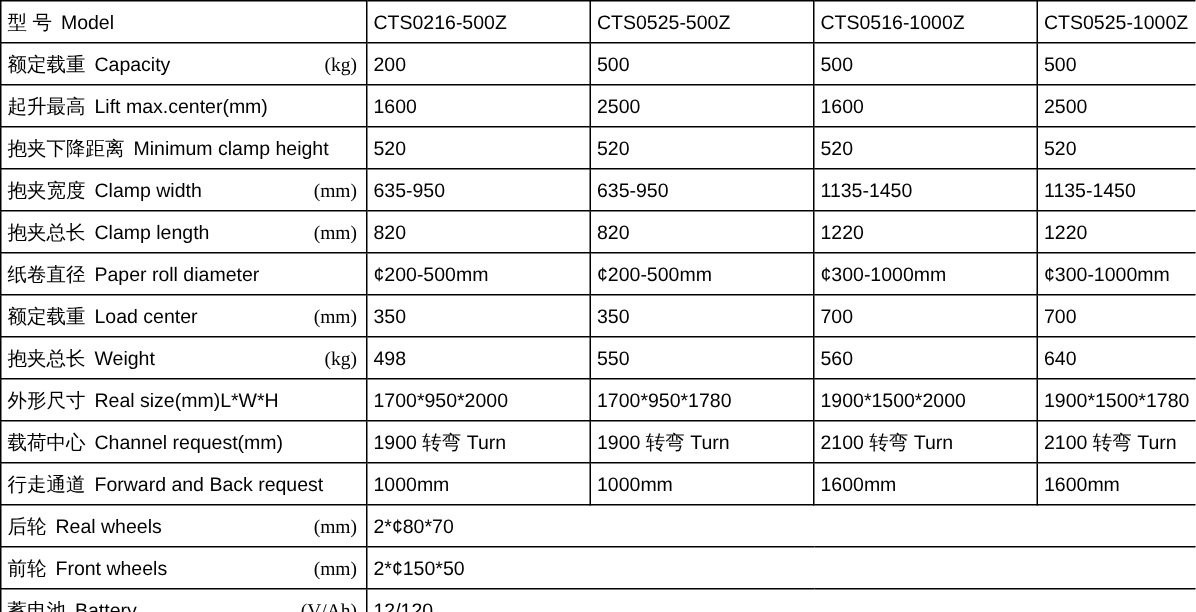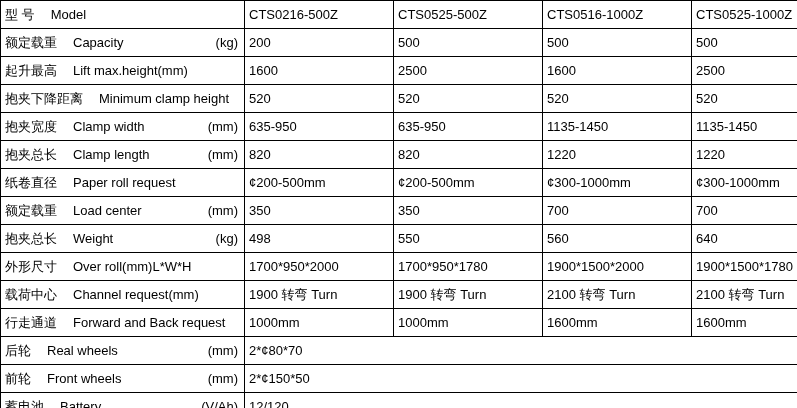--- a/index.html
+++ b/index.html
@@ -34,27 +34,28 @@
   .label-inner {
     display: flex;
     align-items: baseline;
     width: 100%;
     justify-content: flex-end;
   }
   .label-cn {
     letter-spacing: 0px;
   }
   .label-en {
-    margin-left: 16px;
+    margin-left: 6px;
     flex: 1 1 auto;
   }
   .label-unit {
     flex: 0 0 auto;
     text-align: right;
     padding-right: 2px;
+    font-family: Liberation Serif, serif;
   }
   .value-cell {
     width: 140px;
     padding-left: 5px;
     margin-top: 40px;
   }
   .value-cell.span-rest {
     width: auto;
   }
 </style>
@@ -88,21 +89,21 @@
       <td class="value-cell">200</td>
       <td class="value-cell">500</td>
       <td class="value-cell">500</td>
       <td class="value-cell">500</td>
     </tr>
 
     <tr>
       <td class="label-cell">
         <div class="label-inner">
           <span class="label-cn">起升最高</span>
-          <span class="label-en">Lift max.height(mm)</span>
+          <span class="label-en">Lift max.center(mm)</span>
           <span class="label-unit"></span>
         </div>
       </td>
       <td class="value-cell">1600</td>
       <td class="value-cell">2500</td>
       <td class="value-cell">1600</td>
       <td class="value-cell">2500</td>
     </tr>
 
     <tr>
@@ -144,21 +145,21 @@
       <td class="value-cell">820</td>
       <td class="value-cell">820</td>
       <td class="value-cell">1220</td>
       <td class="value-cell">1220</td>
     </tr>
 
     <tr>
       <td class="label-cell">
         <div class="label-inner">
           <span class="label-cn">纸卷直径</span>
-          <span class="label-en">Paper roll request</span>
+          <span class="label-en">Paper roll diameter</span>
           <span class="label-unit"></span>
         </div>
       </td>
       <td class="value-cell">¢200-500mm</td>
       <td class="value-cell">¢200-500mm</td>
       <td class="value-cell">¢300-1000mm</td>
       <td class="value-cell">¢300-1000mm</td>
     </tr>
 
     <tr>
@@ -186,21 +187,21 @@
       <td class="value-cell">498</td>
       <td class="value-cell">550</td>
       <td class="value-cell">560</td>
       <td class="value-cell">640</td>
     </tr>
 
     <tr>
       <td class="label-cell">
         <div class="label-inner">
           <span class="label-cn">外形尺寸</span>
-          <span class="label-en">Over roll(mm)L*W*H</span>
+          <span class="label-en">Real size(mm)L*W*H</span>
           <span class="label-unit"></span>
         </div>
       </td>
       <td class="value-cell">1700*950*2000</td>
       <td class="value-cell">1700*950*1780</td>
       <td class="value-cell">1900*1500*2000</td>
       <td class="value-cell">1900*1500*1780</td>
     </tr>
 
     <tr>

